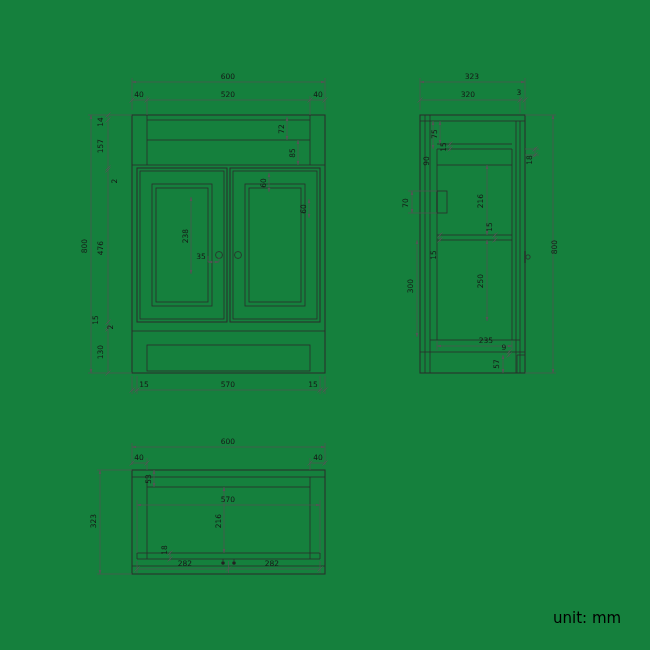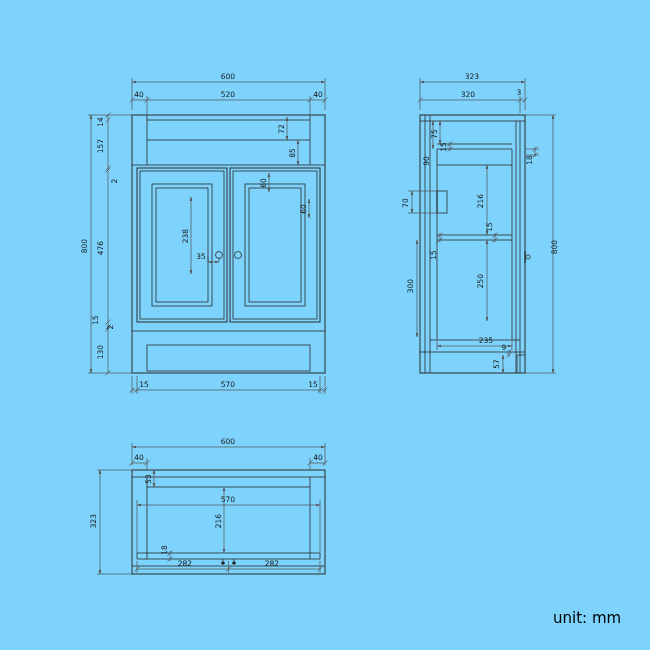--- a/index.html
+++ b/index.html
@@ -1,16 +1,16 @@
 <!DOCTYPE html>
 <html><head>
 <meta charset="utf-8">
 <style>
   html,body{margin:0;padding:0;background:#ffffff;}
-  .stage{width:650px;height:650px;position:relative;background:#7dd3fc;font-family:"DejaVu Sans",sans-serif;}
+  .stage{width:650px;height:650px;position:relative;background:#15803d;font-family:"DejaVu Sans",sans-serif;}
   svg{display:block;}
   .g{stroke:#2b2b2b;stroke-width:1;fill:none;}
   .g2{stroke:#2b2b2b;stroke-width:0.8;fill:none;}
   .d{stroke:#555;stroke-width:0.7;fill:none;}
   .tick{stroke:#555;stroke-width:0.8;fill:none;}
   text{font-family:"DejaVu Sans",sans-serif;font-size:7.5px;fill:#161616;text-anchor:middle;}
   .unit{font-size:15px;text-anchor:start;fill:#000;}
   .knob{fill:#222;stroke:none;}
 </style>
 </head>

